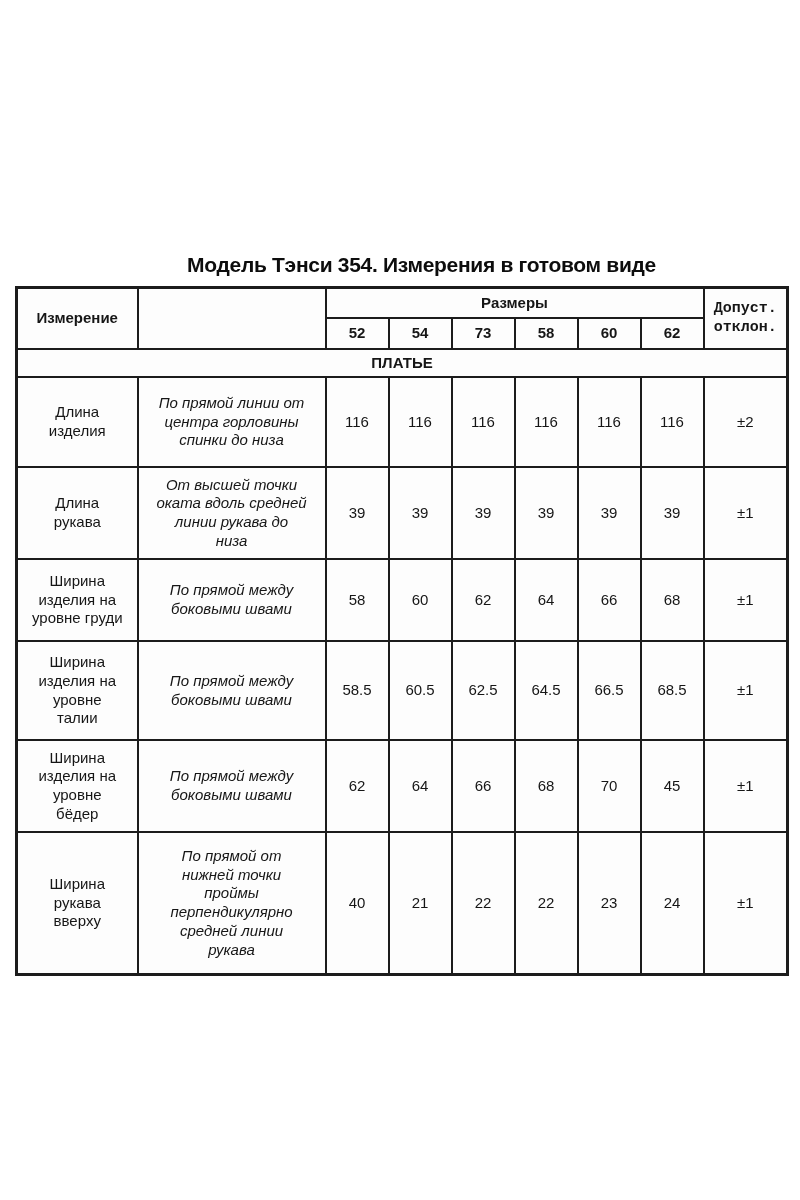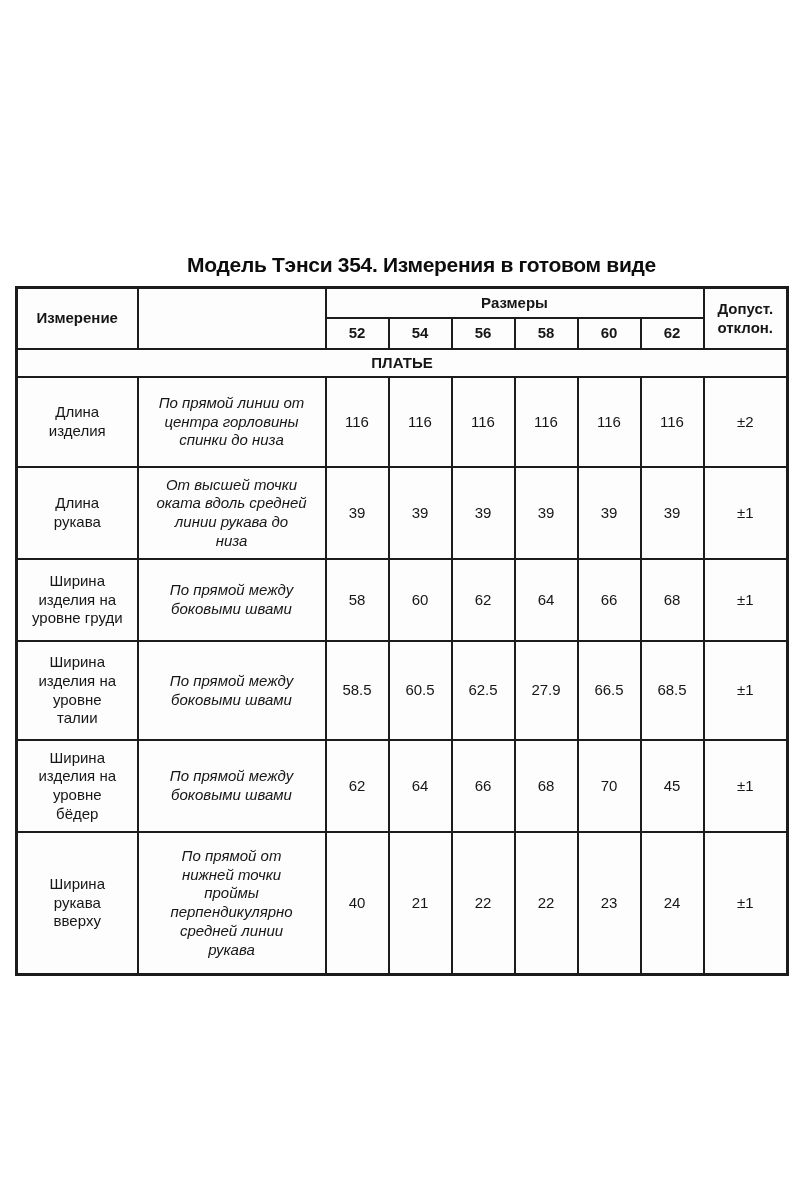--- a/index.html
+++ b/index.html
@@ -43,21 +43,21 @@
     line-height: 1.25;
     overflow: hidden;
   }
   table.size-table { border: 3px solid #1c1c1c; }
   .bold { font-weight: bold; }
   .hr1 td { height: 24px; margin-top: 24px; }
   .hr2 td { height: 25px; font-size: 17px; }
   .section-row td { height: 22px; font-size: 16px; }
   .measure-h { font-size: 16px; }
   .sizes-h { font-size: 16px; }
-  .tol-h { font-size: 15px; line-height: 1.3; }
+  .tol-h { font-size: 15px; line-height: 1.3; font-family: Liberation Mono, monospace; }
   td.lbl { font-size: 15px; line-height: 1.3; }
   td.desc { font-style: italic; font-size: 15px; line-height: 1.4; border-radius: 10px; }
   td.val { font-size: 17px; }
   td.tol { font-size: 16px; }
   tr.r0 td { height: 84px; }
   tr.r1 td { height: 86px; text-align: center; }
   tr.r2 td { height: 76px; }
   tr.r3 td { height: 93px; }
   tr.r4 td { height: 86px; }
   tr.r5 td { height: 136px; }
@@ -85,21 +85,21 @@
       <tr class="hr1">
         <td rowspan="2" class="bold measure-h">Измерение</td>
         <td rowspan="2"></td>
         <td colspan="6" class="bold sizes-h">Размеры</td>
         <td rowspan="2" class="bold tol-h">Допуст.
 отклон.</td>
       </tr>
       <tr class="hr2">
         <td class="bold">52</td>
         <td class="bold">54</td>
-        <td class="bold">56</td>
+        <td class="bold">73</td>
         <td class="bold">58</td>
         <td class="bold">60</td>
         <td class="bold">62</td>
       </tr>
       <tr class="section-row">
         <td colspan="9" class="bold">ПЛАТЬЕ</td>
       </tr>
 
       <tr class="r0">
         <td class="lbl">Длина
@@ -150,21 +150,21 @@
       <tr class="r3">
         <td class="lbl">Ширина
 изделия на
 уровне
 талии</td>
         <td class="desc">По прямой между
 боковыми швами</td>
         <td class="val">58.5</td>
         <td class="val">60.5</td>
         <td class="val">62.5</td>
-        <td class="val">27.9</td>
+        <td class="val">64.5</td>
         <td class="val">66.5</td>
         <td class="val">68.5</td>
         <td class="tol">±1</td>
       </tr>
 
       <tr class="r4">
         <td class="lbl">Ширина
 изделия на
 уровне
 бёдер</td>

